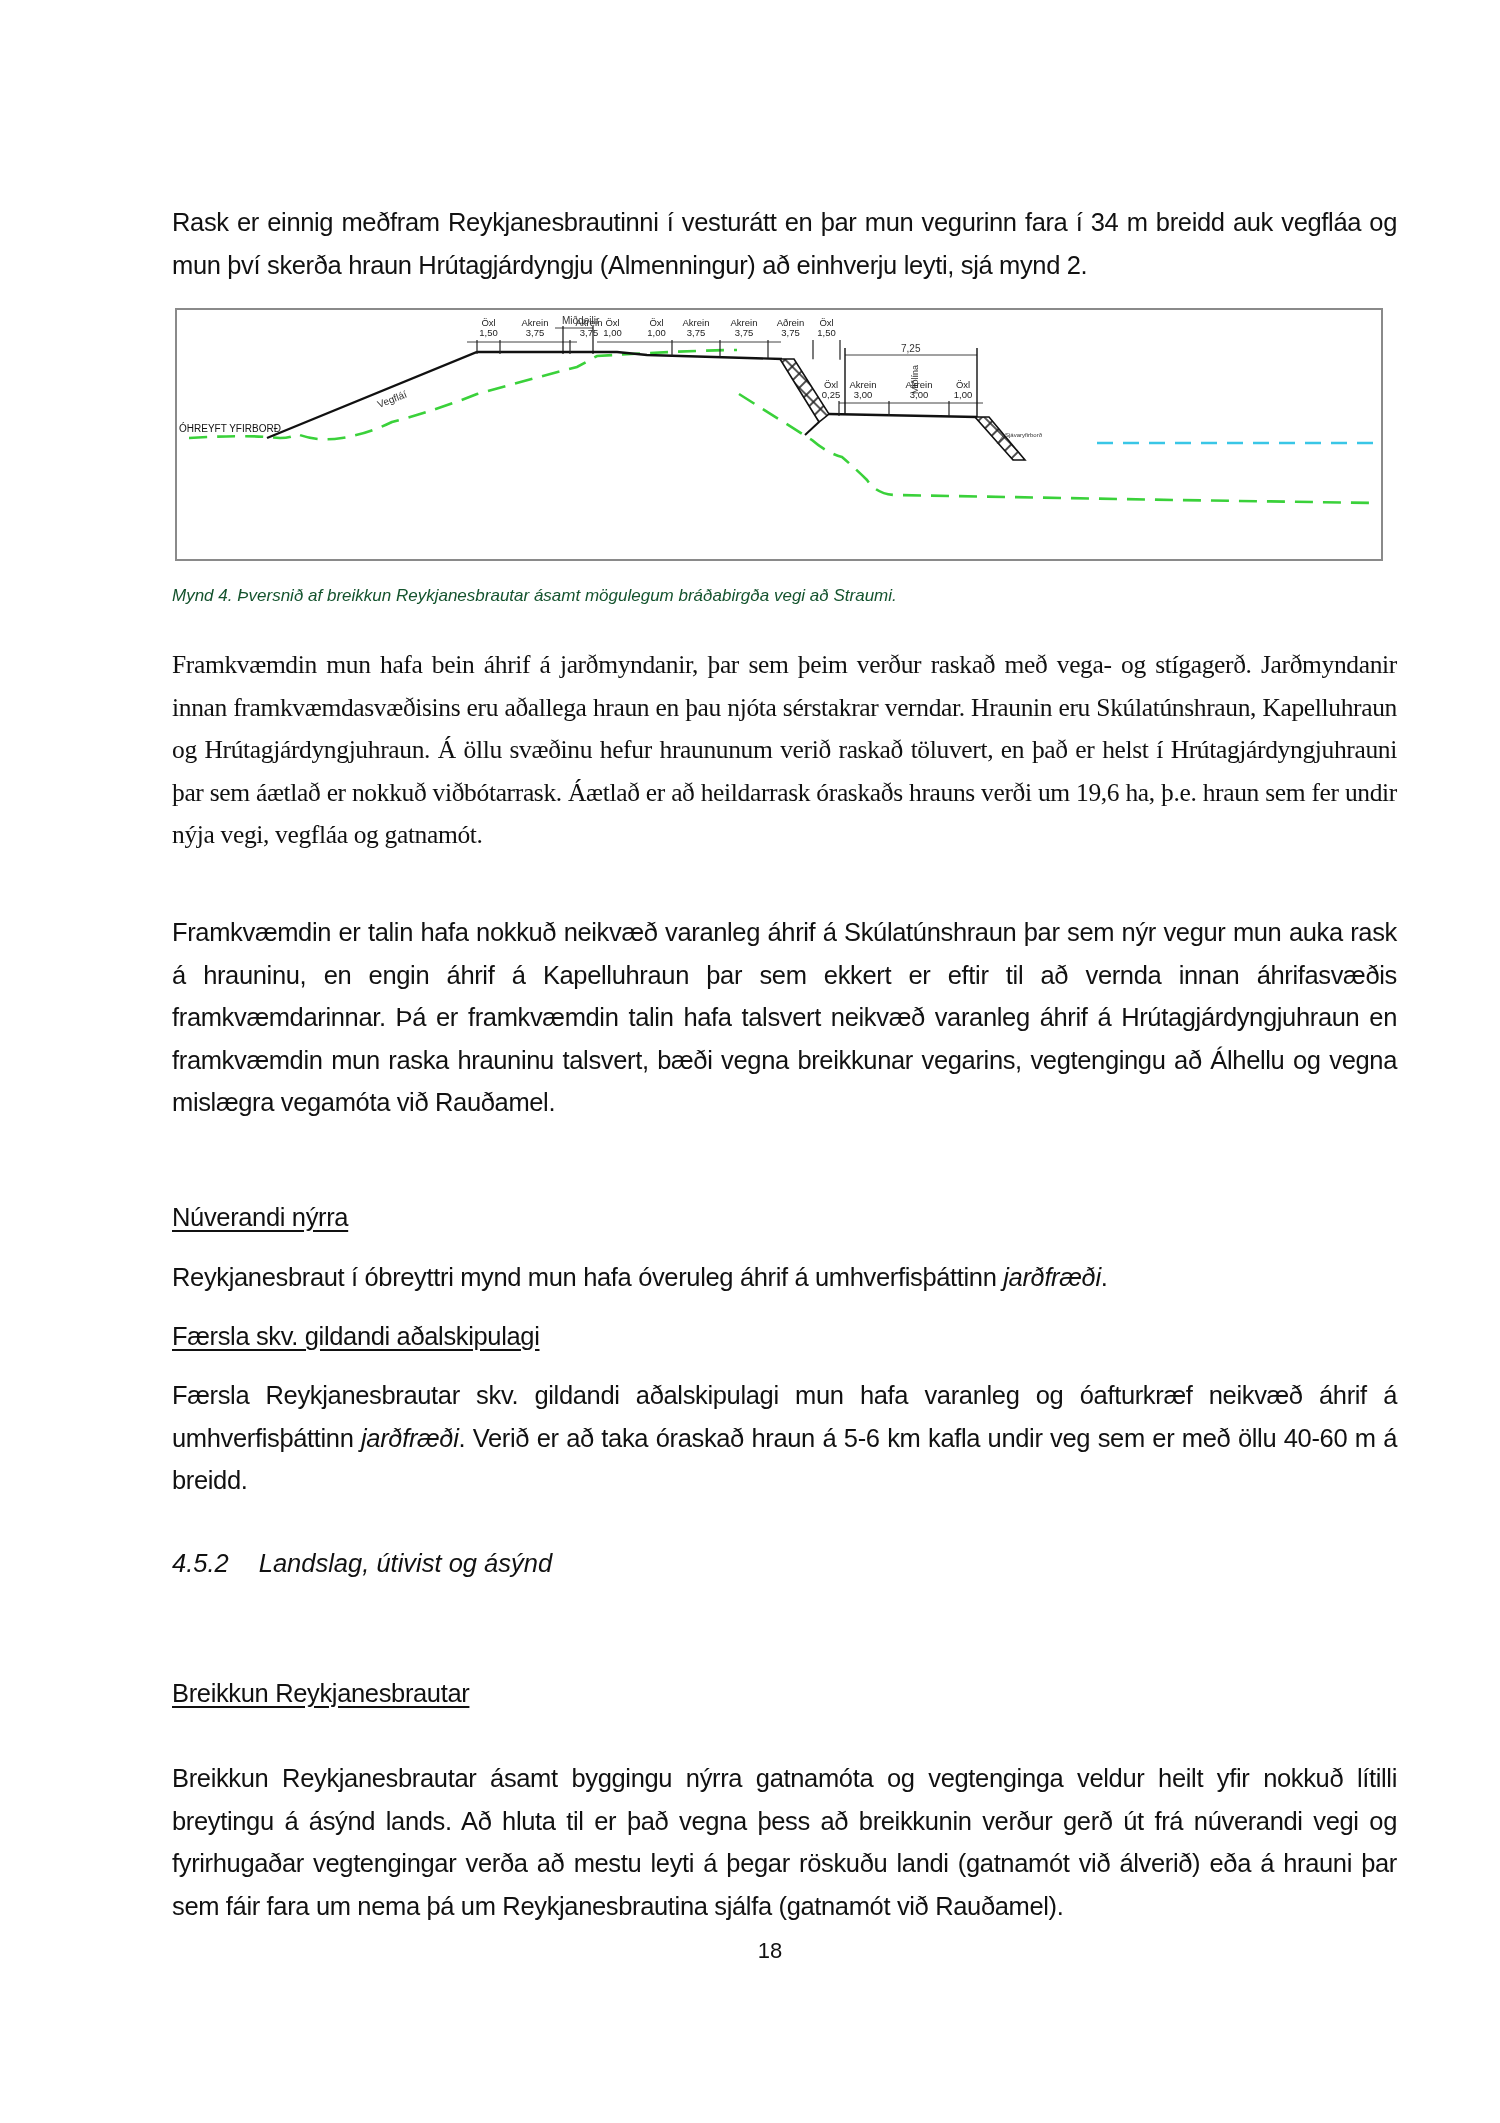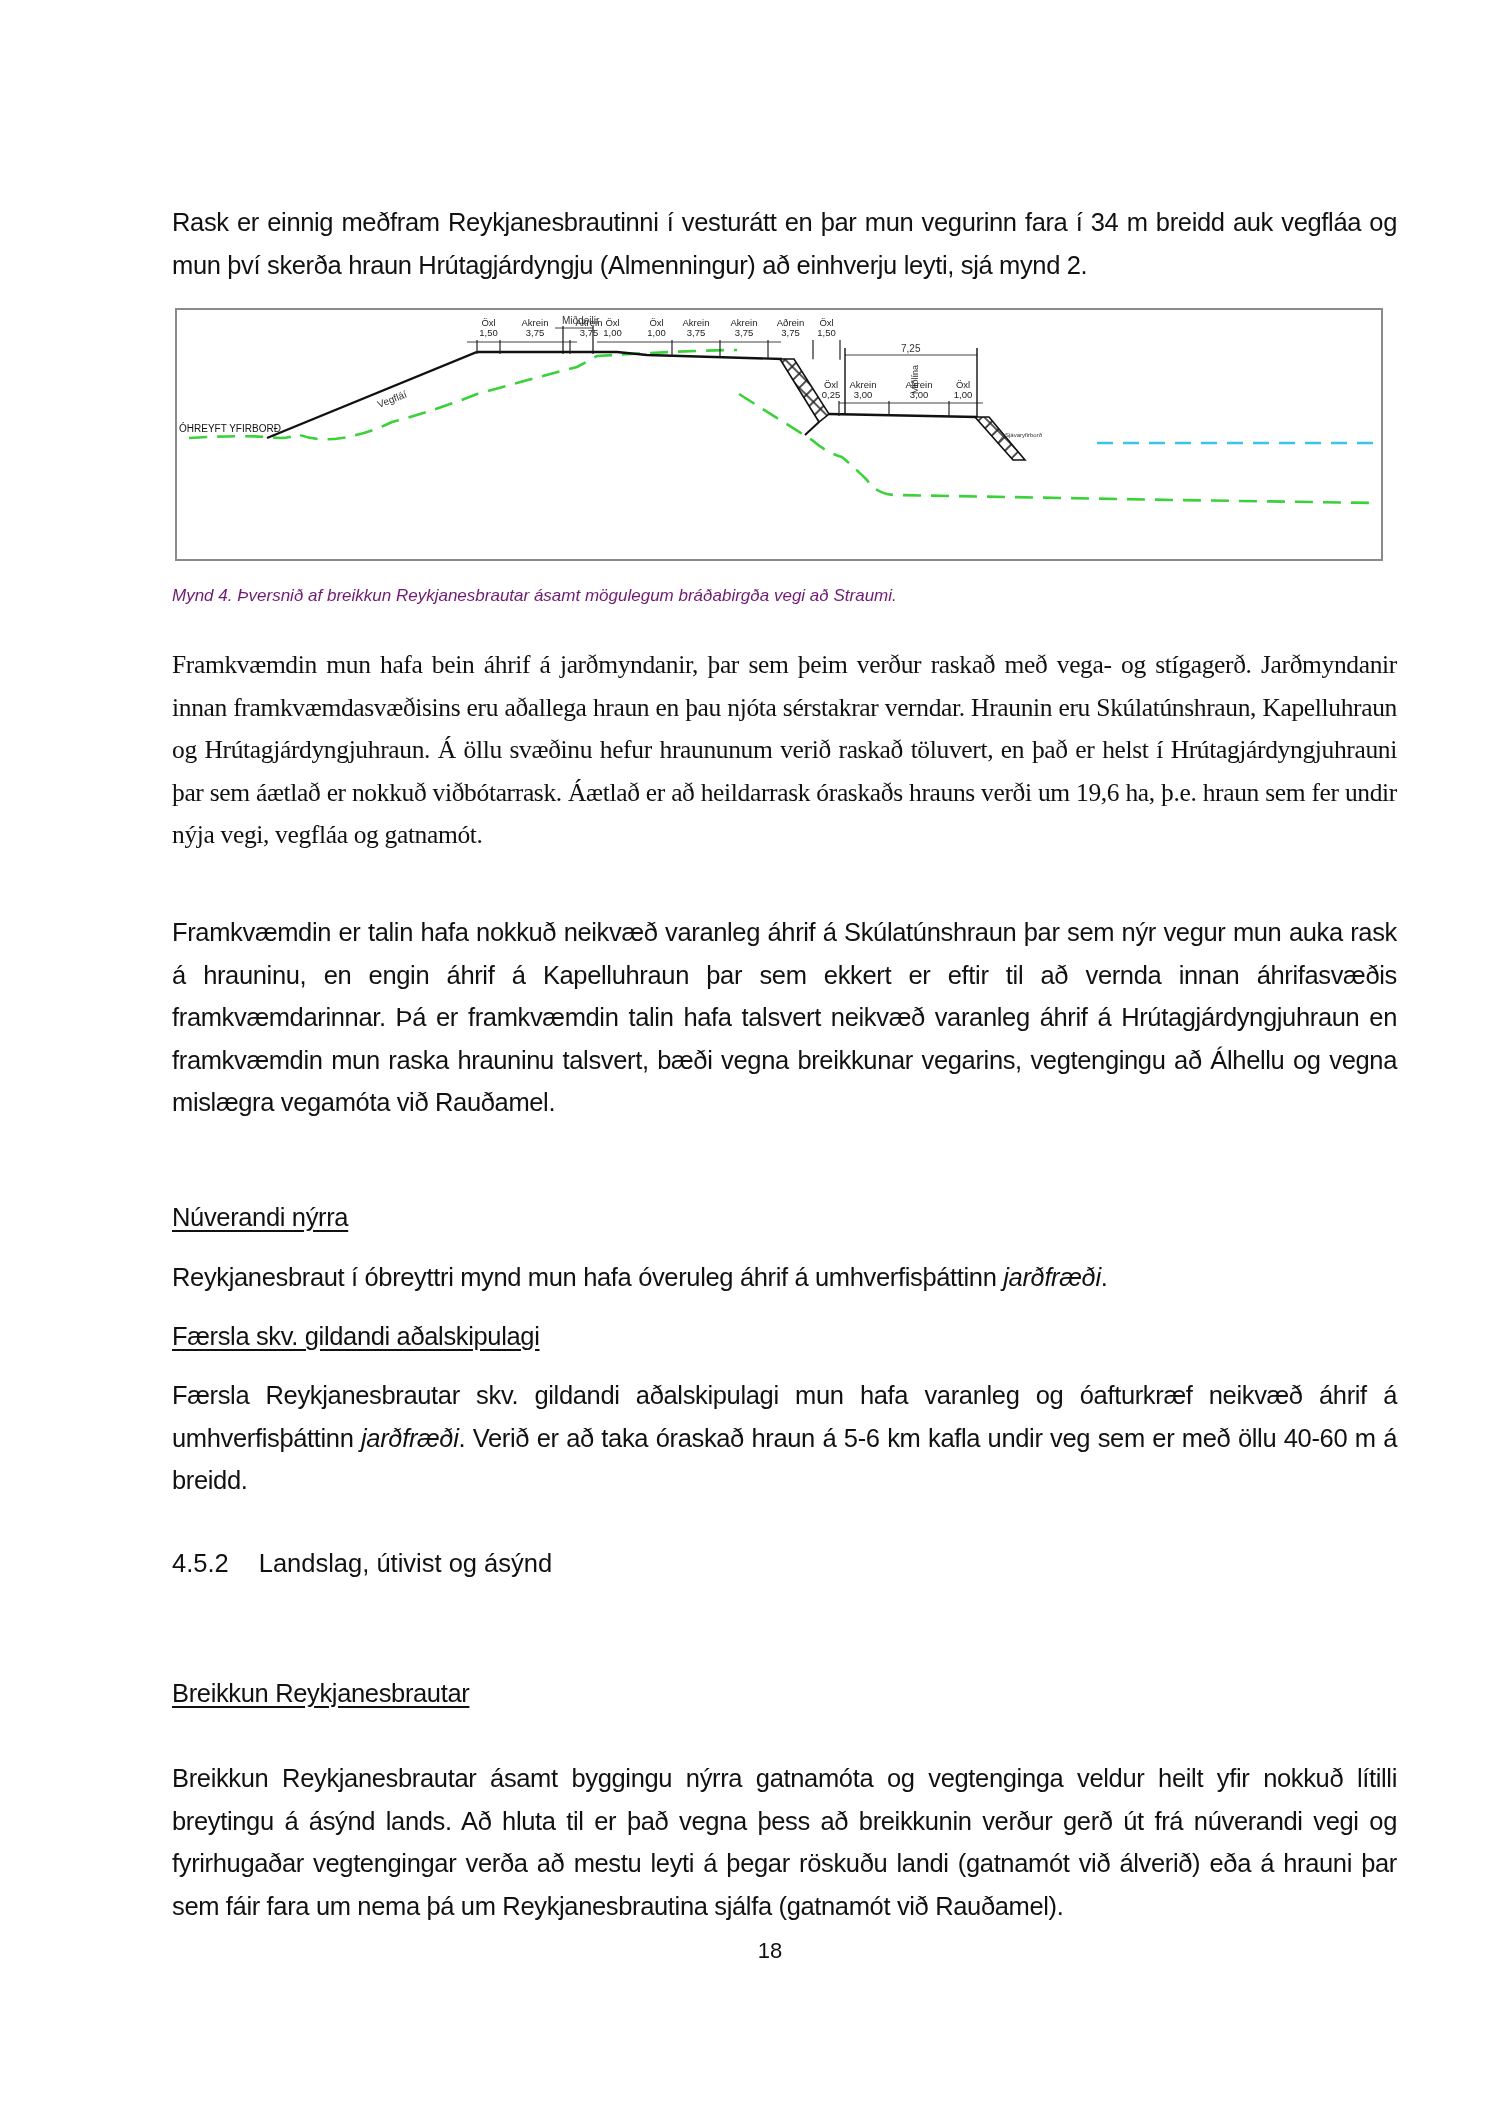--- a/index.html
+++ b/index.html
@@ -3,22 +3,22 @@
 <meta charset="utf-8">
 <style>
   html, body { margin: 0; padding: 0; background: #ffffff; }
   body { width: 1500px; height: 2123px; position: relative; overflow: hidden;
          font-family: "Liberation Sans", "DejaVu Sans", sans-serif; color: #111; }
   .page { position: absolute; left: 0; top: 0; width: 1356px; height: 2123px; background: #fff; }
   .text { position: absolute; left: 172px; width: 1225px; font-size: 25.5px; line-height: 42.5px;
           letter-spacing: -0.35px; text-align: justify; }
   .text p { margin: 0; }
   .u { text-decoration: underline; text-underline-offset: 4px; }
-  .caption { position: absolute; left: 172px; top: 586px; font-size: 17px; font-style: italic; color: #701a75; }
-  .heading-num { position: absolute; left: 172px; top: 1549px; font-size: 25.5px; }
+  .caption { position: absolute; left: 172px; top: 586px; font-size: 17px; font-style: italic; color: #14532d; }
+  .heading-num { position: absolute; left: 172px; top: 1549px; font-size: 25.5px; font-style: italic; }
   .figure { position: absolute; left: 175px; top: 308px; width: 1208px; height: 253px;
             border: 2px solid #8a8a8a; box-sizing: border-box; background: #fff; }
   .figure svg { position: absolute; left: 0; top: 0; }
   .pagenum { position: absolute; top: 1938px; left: 0; width: 1540px; text-align: center; font-size: 22px; }
   svg text { font-family: "Liberation Sans", "DejaVu Sans", sans-serif; }
 </style>
 </head>
 <body>
 
 <div class="page">

